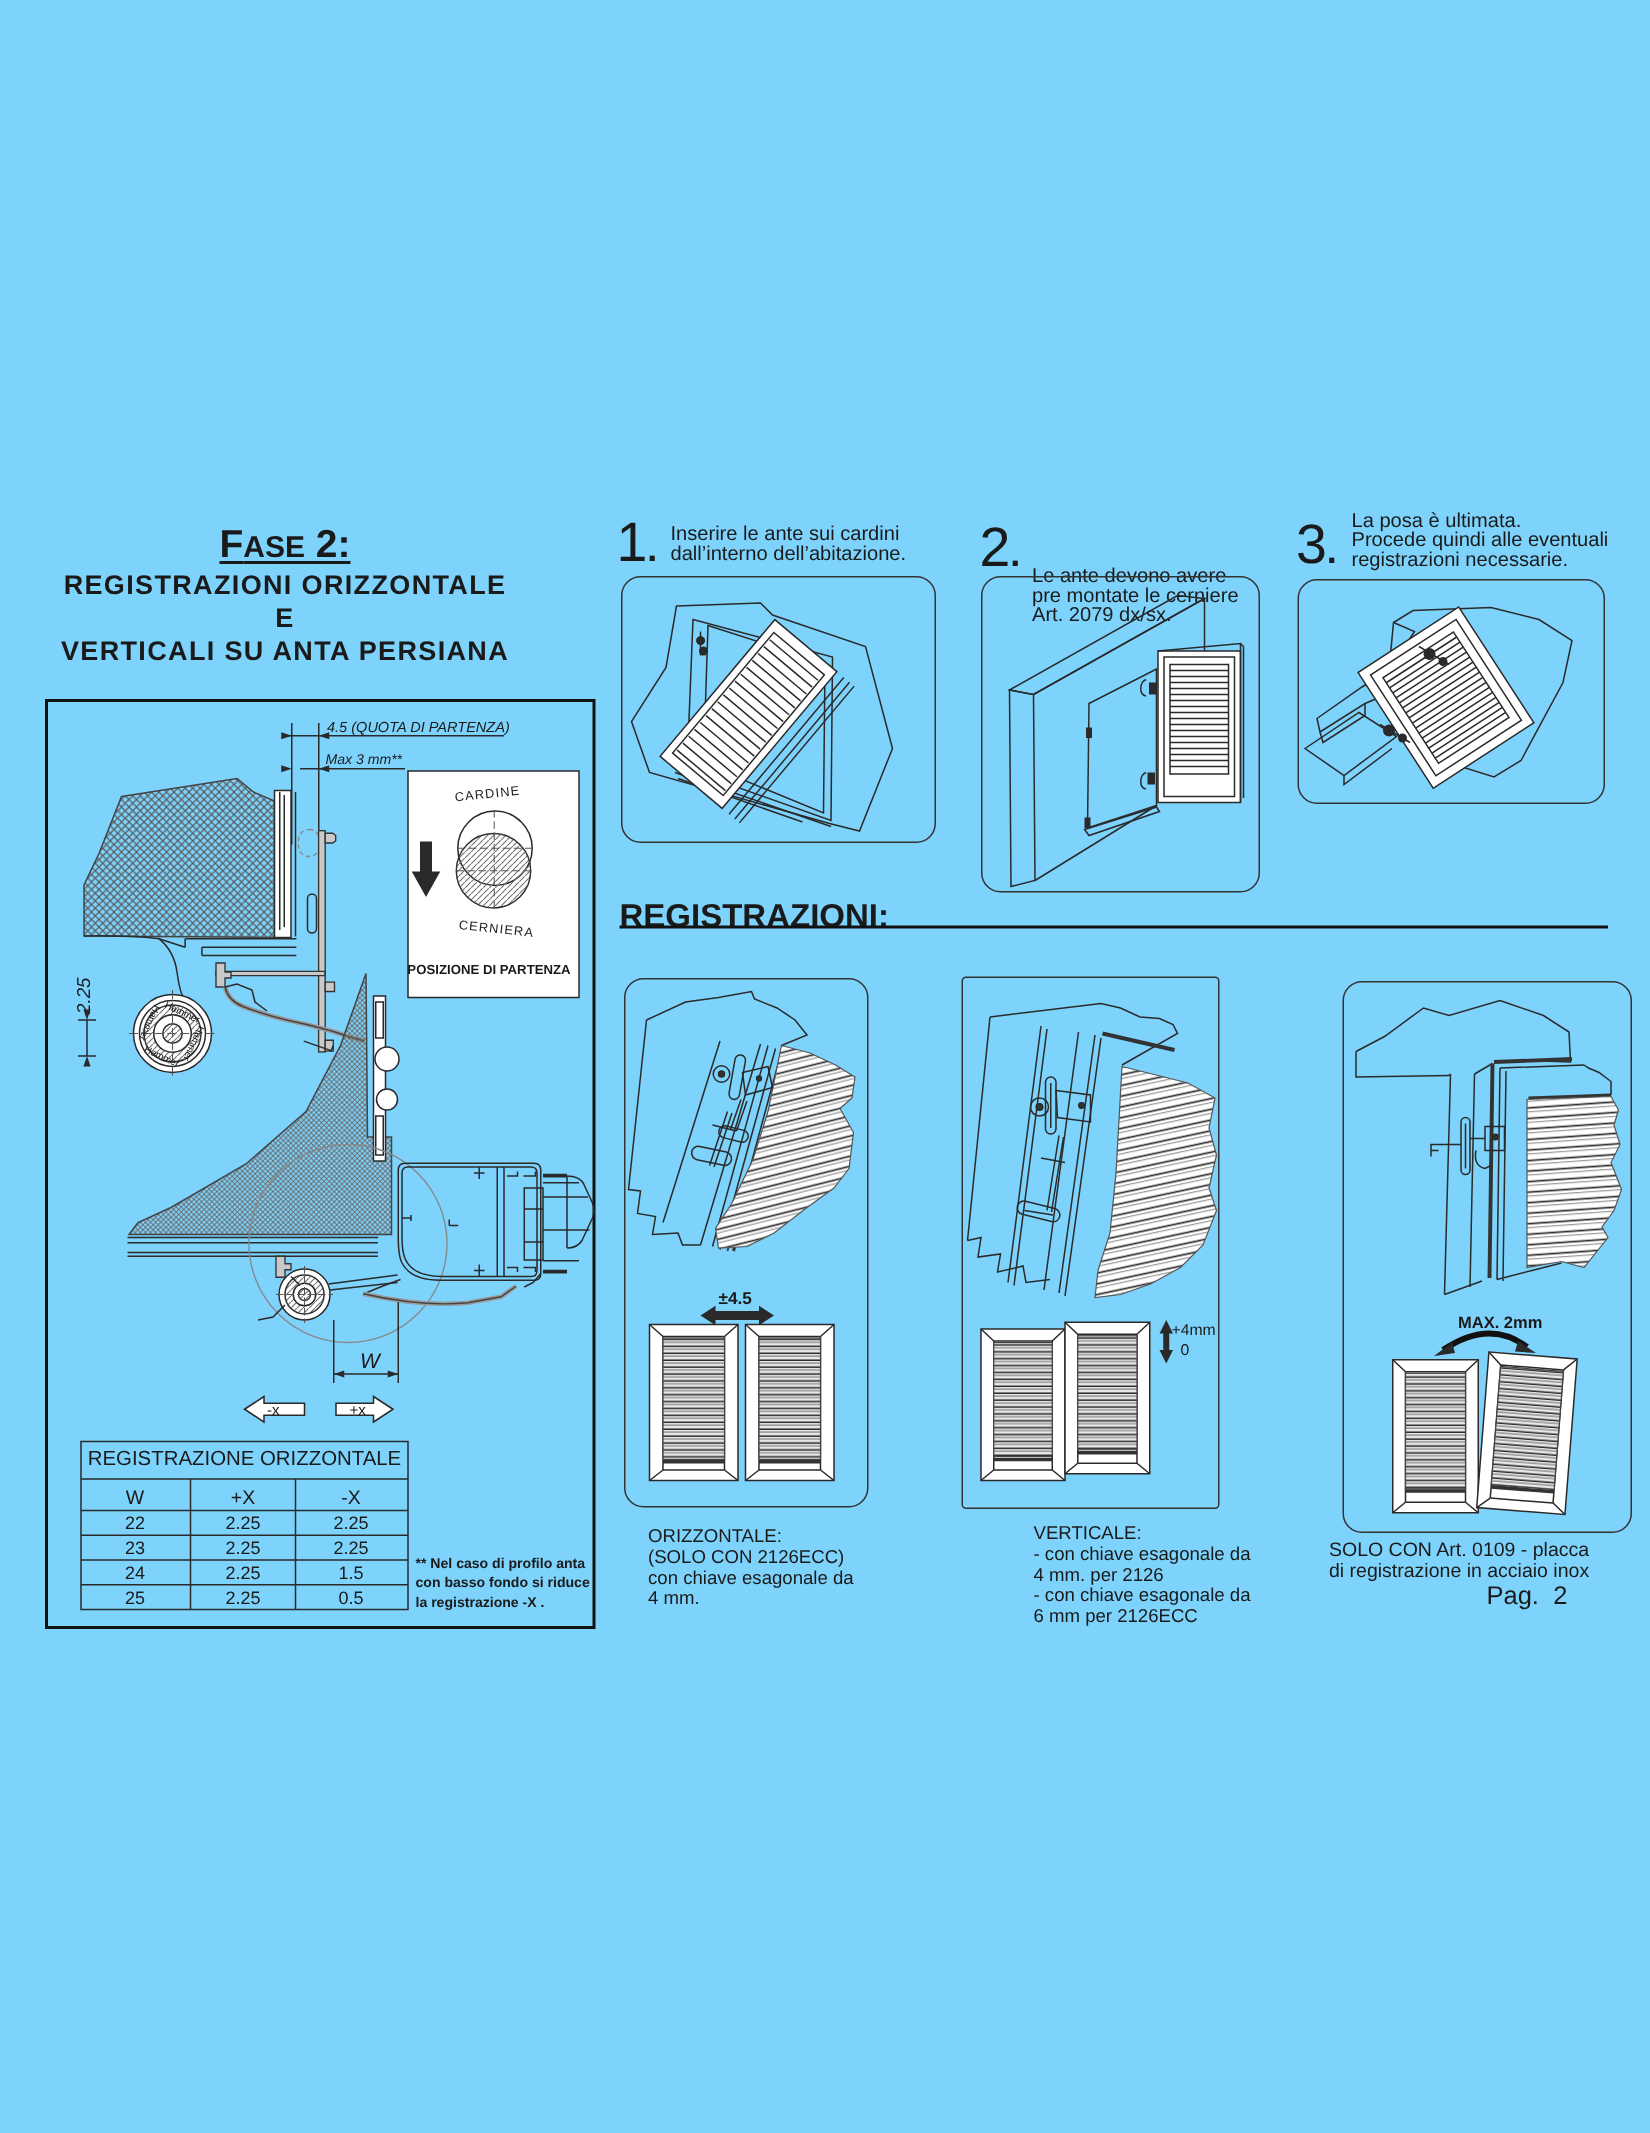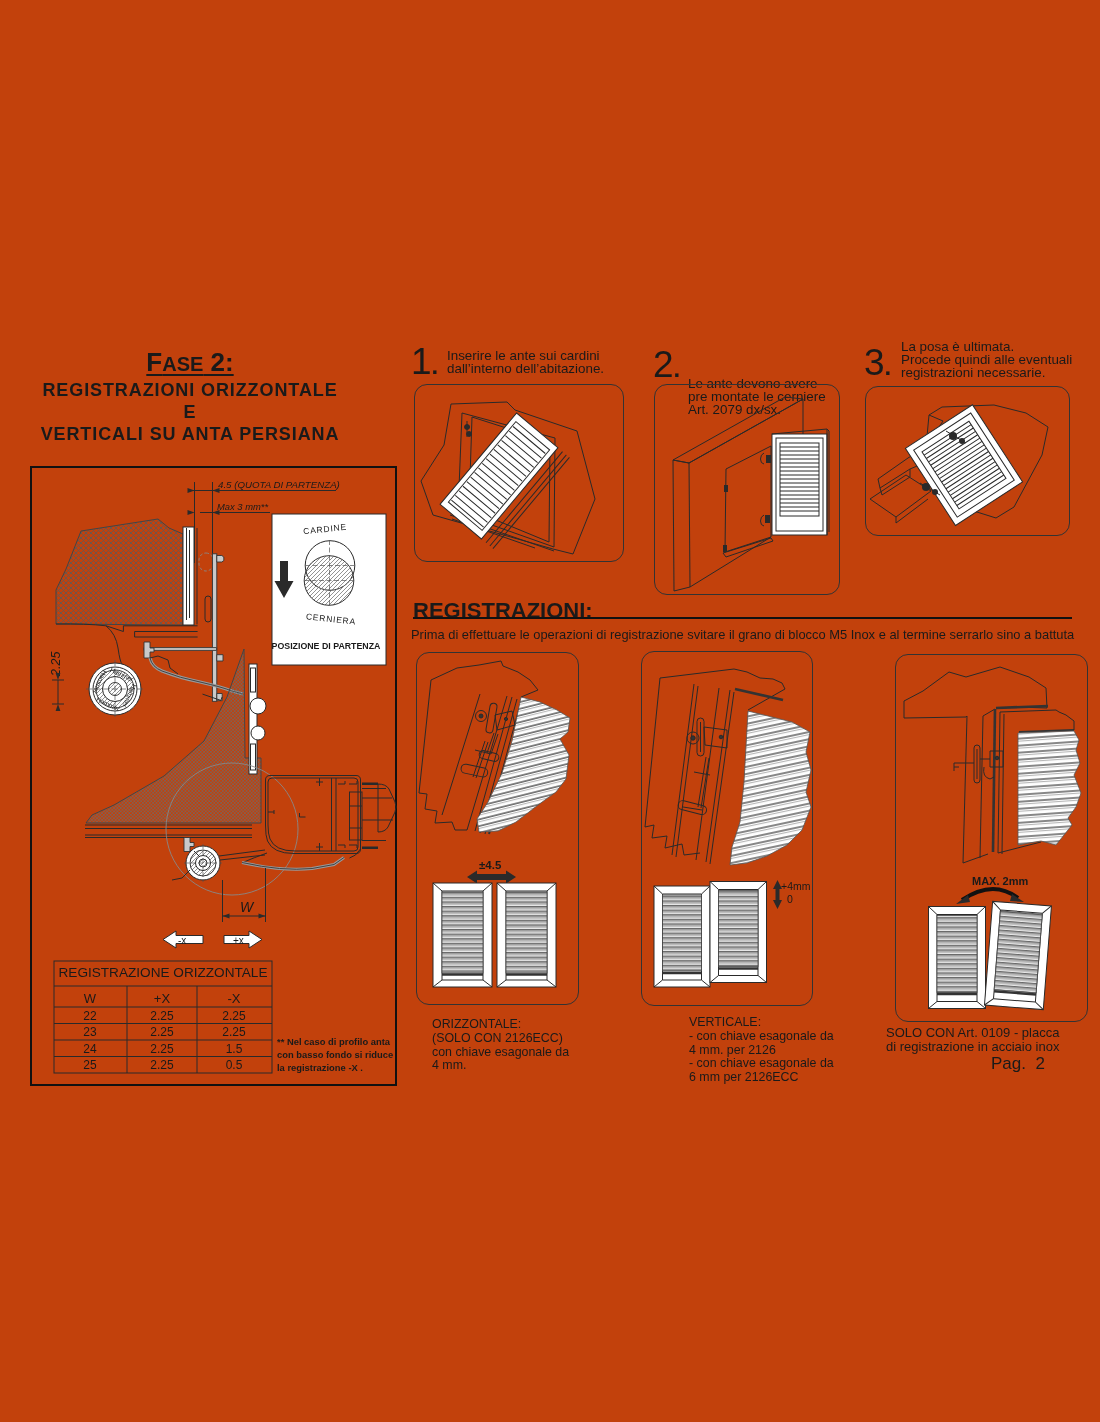--- a/index.html
+++ b/index.html
@@ -1,16 +1,16 @@
 <!DOCTYPE html>
 <html><head>
 <meta charset="utf-8">
 <style>
 html,body{margin:0;padding:0;}
-#page{position:relative;will-change:transform;transform:translateZ(0);width:1100px;height:1422px;background:#c2410c;font-family:"Liberation Sans",sans-serif;color:#1a1a1a;overflow:hidden;}
+#page{position:relative;will-change:transform;transform:translateZ(0);width:1100px;height:1422px;background:#7dd3fc;font-family:"Liberation Sans",sans-serif;color:#1a1a1a;overflow:hidden;}
 .abs{position:absolute;}
 .nw{white-space:nowrap;}
 svg{display:block;overflow:visible;}
 svg text{font-family:"Liberation Sans",sans-serif;fill:#1a1a1a;}
 .ln{stroke:#2a2a2a;stroke-width:1;fill:none;}
 .fw{fill:#fff;stroke:#2a2a2a;stroke-width:1;}
 .fg{fill:#2a2a2a;}
 </style>
 </head>
 <body>
@@ -294,21 +294,20 @@
           <circle cx="96" cy="54" r="3"></circle>
 <circle cx="60" cy="100" r="4"></circle>
           <circle cx="69" cy="105" r="3"></circle>
 </g>
 <path class="ln" d="M80,44 l20,12 M54,96 l20,12"></path>
 </svg>
 </div>
 
 <div class="abs nw" style="left:413px;top:598px;font-size:22px;font-weight:bold;">REGISTRAZIONI:</div>
 <div class="abs" style="left:413px;top:617px;width:659px;height:2px;background:#111;"></div>
-<div class="abs nw" style="left:411px;top:627px;font-size:12.9px;">Prima di effettuare le operazioni di registrazione svitare il grano di blocco M5 Inox e al termine serrarlo sino a battuta</div>
 
 <div class="abs" style="left:416px;top:652px;width:161px;height:351px;border:1.5px solid #333;border-radius:13px;">
 <svg width="161" height="351" viewBox="0 0 161 351" id="pa">
 
 <path class="ln" d="M14,27 L40,15 L62,12 L84,8 L86,13 L101,19 L113,27 L121,37 L104,44"></path>
 <path class="ln" d="M14,27 L2,140 L10,141 L8,156 L20,158 L18,170 L35,169 L38,177 L50,177"></path>
 <path class="ln" d="M63,41 L25,162 M90,43 L50,177"></path>
 <path class="ln" d="M95,44 L58,178 M100,46 L63,180 M104,48 L68,181"></path>
 <path d="M107,50 L72,181" stroke="#333" stroke-width="2" fill="none"></path>
 
@@ -345,21 +344,21 @@
 <path class="ln" d="M80,230 L89,238 M139,230 L130,238 M80,334 L89,327 M139,334 L130,327"></path>
 <path class="ln" d="M89,238 V327 M130,238 V327 M89,238 H130"></path>
 <rect x="89" y="239" width="41" height="81" fill="url(#dl)" stroke="#444" stroke-width="0.8"></rect>
 <path d="M89,321.5 H130" stroke="#333" stroke-width="2.4" fill="none"></path>
 <path class="ln" d="M89,327 H130"></path>
 </g>
 </svg>
 </div>
 <div class="abs nw" style="left:432px;top:1018px;font-size:12.4px;line-height:13.8px;">ORIZZONTALE:<br>(SOLO CON 2126ECC)<br>con chiave esagonale da<br>4 mm.</div>
 
-<div class="abs" style="left:641px;top:651px;width:170px;height:353px;border:1.5px solid #333;border-radius:13px;">
+<div class="abs" style="left:641px;top:651px;width:170px;height:353px;border:1.5px solid #333;border-radius:3px;">
 <svg width="170" height="353" viewBox="0 0 170 353" id="pb">
 
 <path class="ln" d="M18,26 L92,17 L105,20 L118,26 L131,27 L140,31 L143,37 L106,58"></path>
 <path class="ln" d="M18,26 L3,175"></path>
 <path class="ln" d="M3,175 L12,173 L10,186 L25,184 L23,196 L40,192 L42,203 L58,201"></path>
 <path class="ln" d="M52,32 L30,203 M56,34 L34,205 M77,36 L54,208"></path>
 <path class="ln" d="M88,38 L64,210 M92,40 L68,212"></path>
 <path d="M93,37 L141,48" stroke="#333" stroke-width="2.6" fill="none"></path>
 <path d="M107,62 L148,71" stroke="#333" stroke-width="2" fill="none"></path>
 

